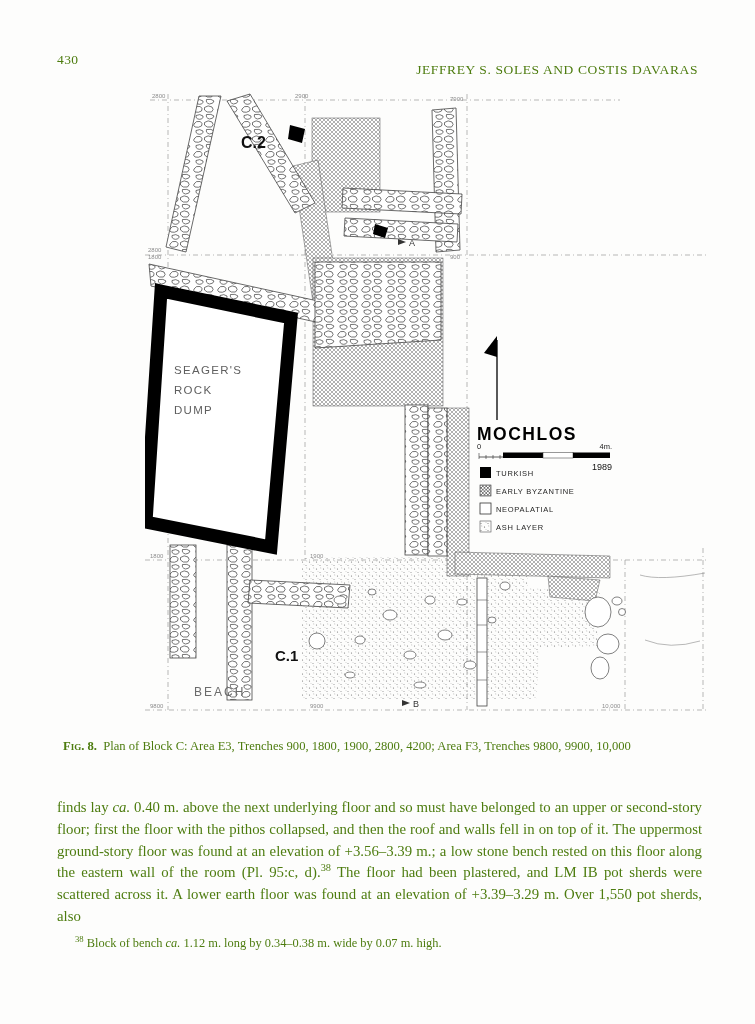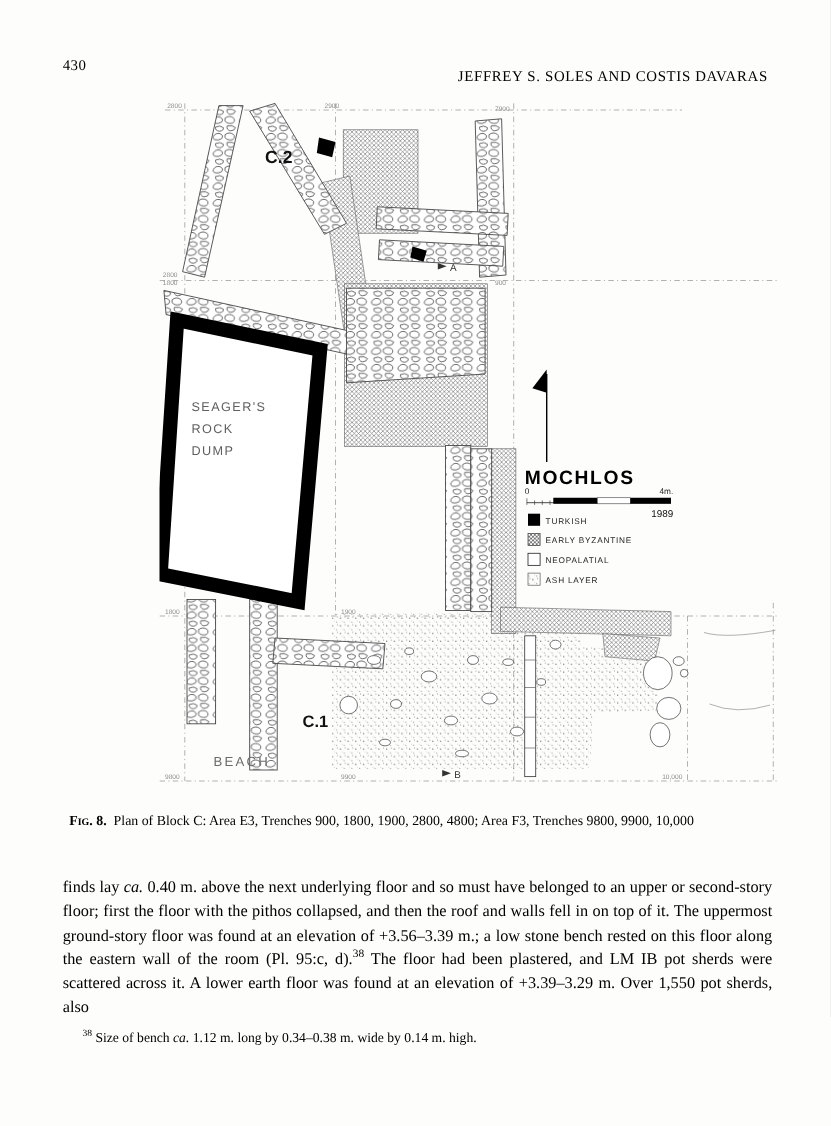--- a/index.html
+++ b/index.html
@@ -1,18 +1,18 @@
 <!DOCTYPE html>
 <html><head>
 <meta charset="utf-8">
 <style>
   html,body{margin:0;padding:0;background:#e8e8e6;}
   .page{
     position:relative;width:755px;height:1024px;margin:0 auto;
-    background:#fdfdfc;color:#000000;
+    background:#fdfdfc;color:#4d7c0f;
     font-family:"Liberation Serif",serif;overflow:hidden;
   }
   .running-head{position:absolute;top:52px;left:57px;right:57px;height:18px;font-size:13.5px;letter-spacing:.4px;}
   .page-num{position:absolute;left:0;top:0;}
   .head-title{position:absolute;left:0;right:0;top:10px;text-align:right;letter-spacing:.6px;}
   .figure-area{position:absolute;left:145px;top:85px;width:565px;height:632px;}
   .caption{position:absolute;left:63px;top:738px;width:640px;font-size:12.6px;line-height:16px;padding-left:44px;text-indent:-44px;}
   .caption .fig-label{font-variant:small-caps;font-weight:bold;}
   .bodytext{position:absolute;left:57px;top:797px;width:645px;font-size:14.8px;line-height:21.8px;text-align:justify;}
   .footnote{position:absolute;left:57px;top:936px;width:645px;font-size:12.4px;line-height:15.5px;text-indent:18px;}
@@ -185,20 +185,20 @@
       <rect x="480" y="503" width="11" height="11" fill="#fff" stroke="#333" stroke-width="0.8"></rect>
       <text x="496" y="512">NEOPALATIAL</text>
       <rect x="480" y="521" width="11" height="11" fill="url(#stipple)" stroke="#555" stroke-width="0.6"></rect>
       <text x="496" y="530">ASH LAYER</text>
     </g>
   </svg>
   </div>
 
   <div class="caption">
     <span class="fig-label">Fig. 8.</span>&nbsp;
-    <span>Plan of Block C: Area E3, Trenches 900, 1800, 1900, 2800, 4800; Area F3, Trenches 9800, 9900, 10,000</span>
+    <span>Plan of Block C: Area E3, Trenches 900, 1800, 1900, 2800, 4200; Area F3, Trenches 9800, 9900, 10,000</span>
   </div>
 
   <div class="bodytext"><span>finds lay </span><i>ca.</i><span> 0.40 m. above the next underlying floor and so must have belonged to an upper or second-story floor; first the floor with the pithos collapsed, and then the roof and walls fell in on top of it. The uppermost ground-story floor was found at an elevation of +3.56–3.39 m.; a low stone bench rested on this floor along the eastern wall of the room (Pl. 95:c, d).</span><sup>38</sup><span> The floor had been plastered, and LM IB pot sherds were scattered across it. A lower earth floor was found at an elevation of +3.39–3.29 m. Over 1,550 pot sherds, also</span></div>
 
-  <div class="footnote"><sup>38</sup><span> Size of bench </span><i>ca.</i><span> 1.12 m. long by 0.34–0.38 m. wide by 0.14 m. high.</span></div>
+  <div class="footnote"><sup>38</sup><span> Block of bench </span><i>ca.</i><span> 1.12 m. long by 0.34–0.38 m. wide by 0.07 m. high.</span></div>
 
 </div>
 
 </body></html>

